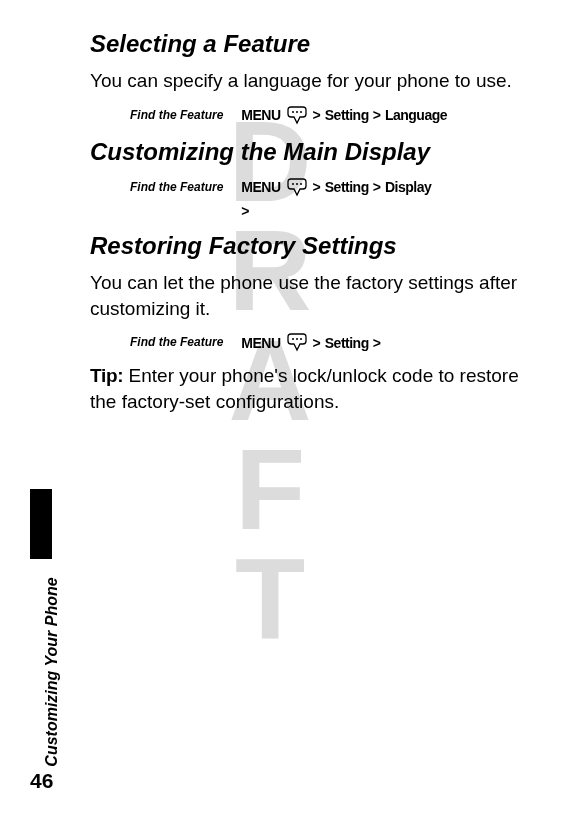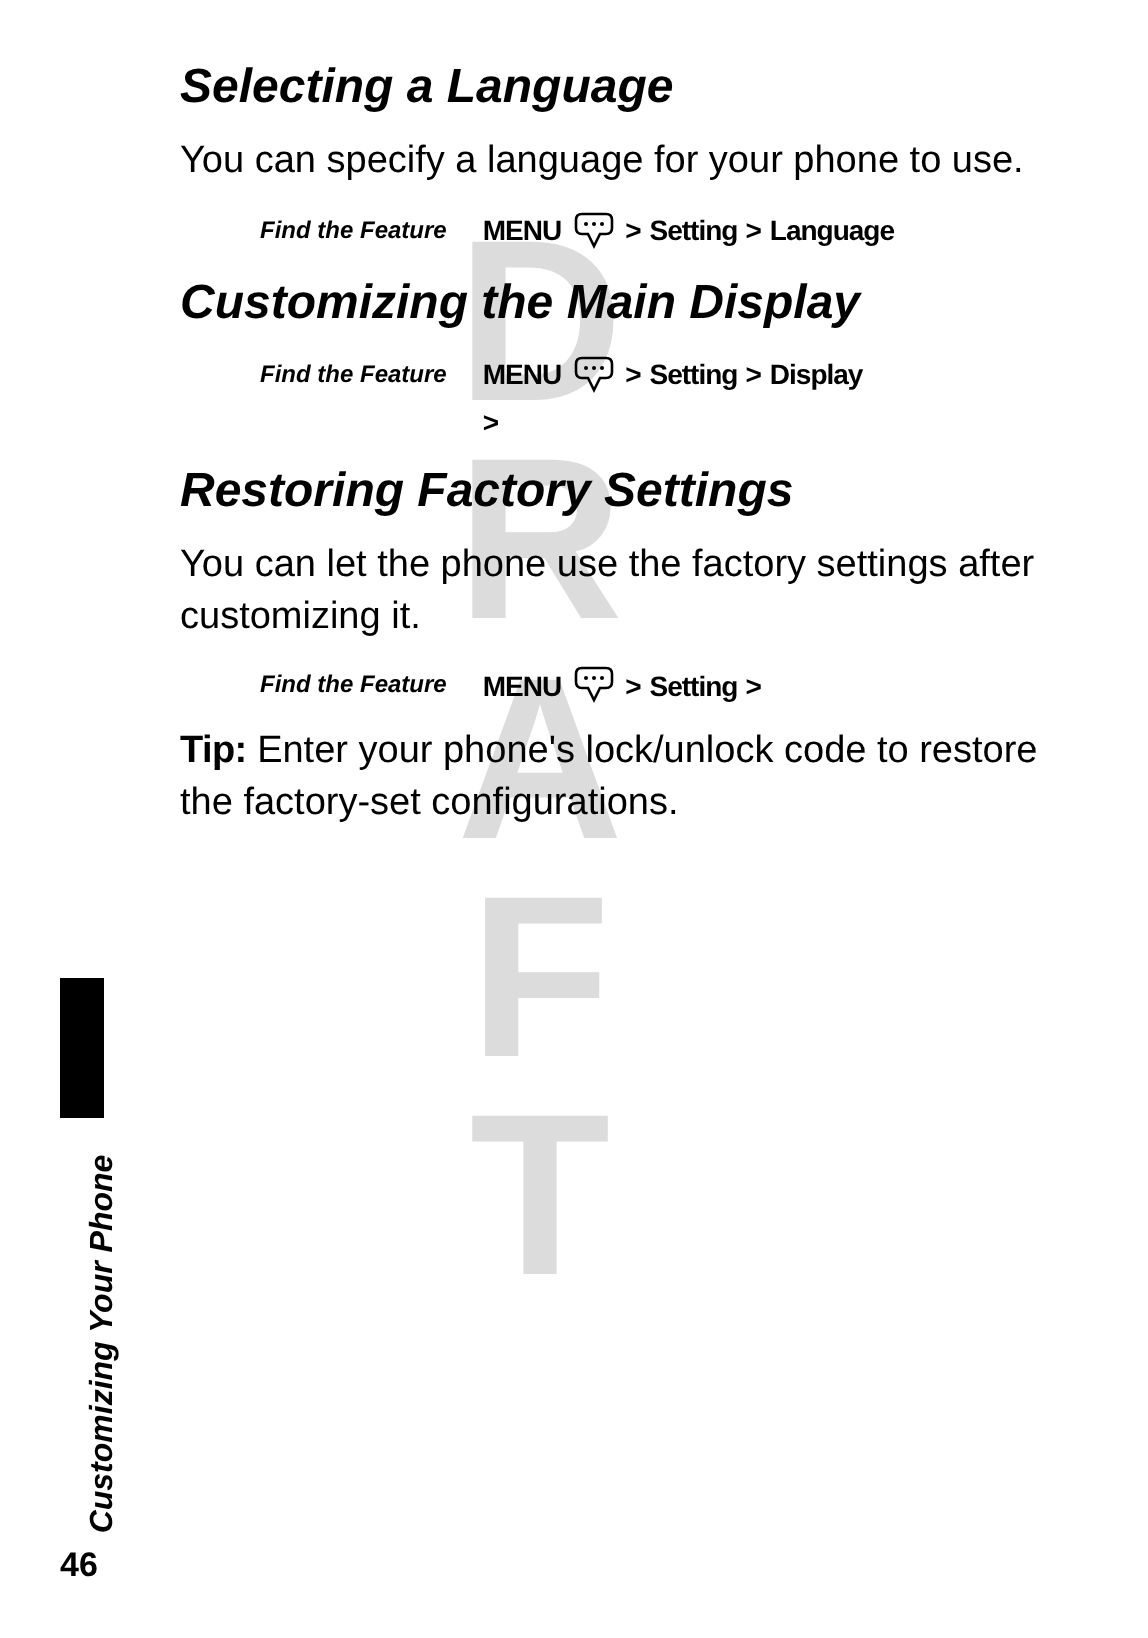--- a/index.html
+++ b/index.html
@@ -127,42 +127,42 @@
       bottom: 88px;
       left: -78px;
       width: 200px;
       text-align: center;
     }
     .page-number {
       position: absolute;
       bottom: 26px;
       left: 30px;
       font-weight: 900;
-      font-size: 17px;
+      font-size: 21px;
       z-index: 1;
     }
     .line2 {
       width: 100%;
       padding-left: 0;
     }
   </style>
 </head>
 <body>
 
 <div class="watermark-v">
   <span>D</span>
   <span>R</span>
   <span>A</span>
   <span>F</span>
   <span>T</span>
 </div>
 
 <div class="content">
 
-  <h2 class="section">Selecting a Language</h2>
+  <h2 class="section">Selecting a Feature</h2>
   <p class="body">You can specify a language for your phone to use.</p>
 
   <div class="feature-row">
     <div class="feature-label">Find the Feature</div>
     <div class="feature-path">
       <span class="menu-word">MENU</span>
       <span class="nav-icon">
         <svg viewBox="0 0 24 24">
             <path d="M6 3 Q3 3 3 6 L3 10 Q3 13 6 13 L9 13 L12 19 L15 13 L18 13 Q21 13 21 10 L21 6 Q21 3 18 3 Z" fill="none" stroke="#000" stroke-width="1.3"></path>
             <circle cx="8" cy="8" r="1" fill="#000"></circle>

